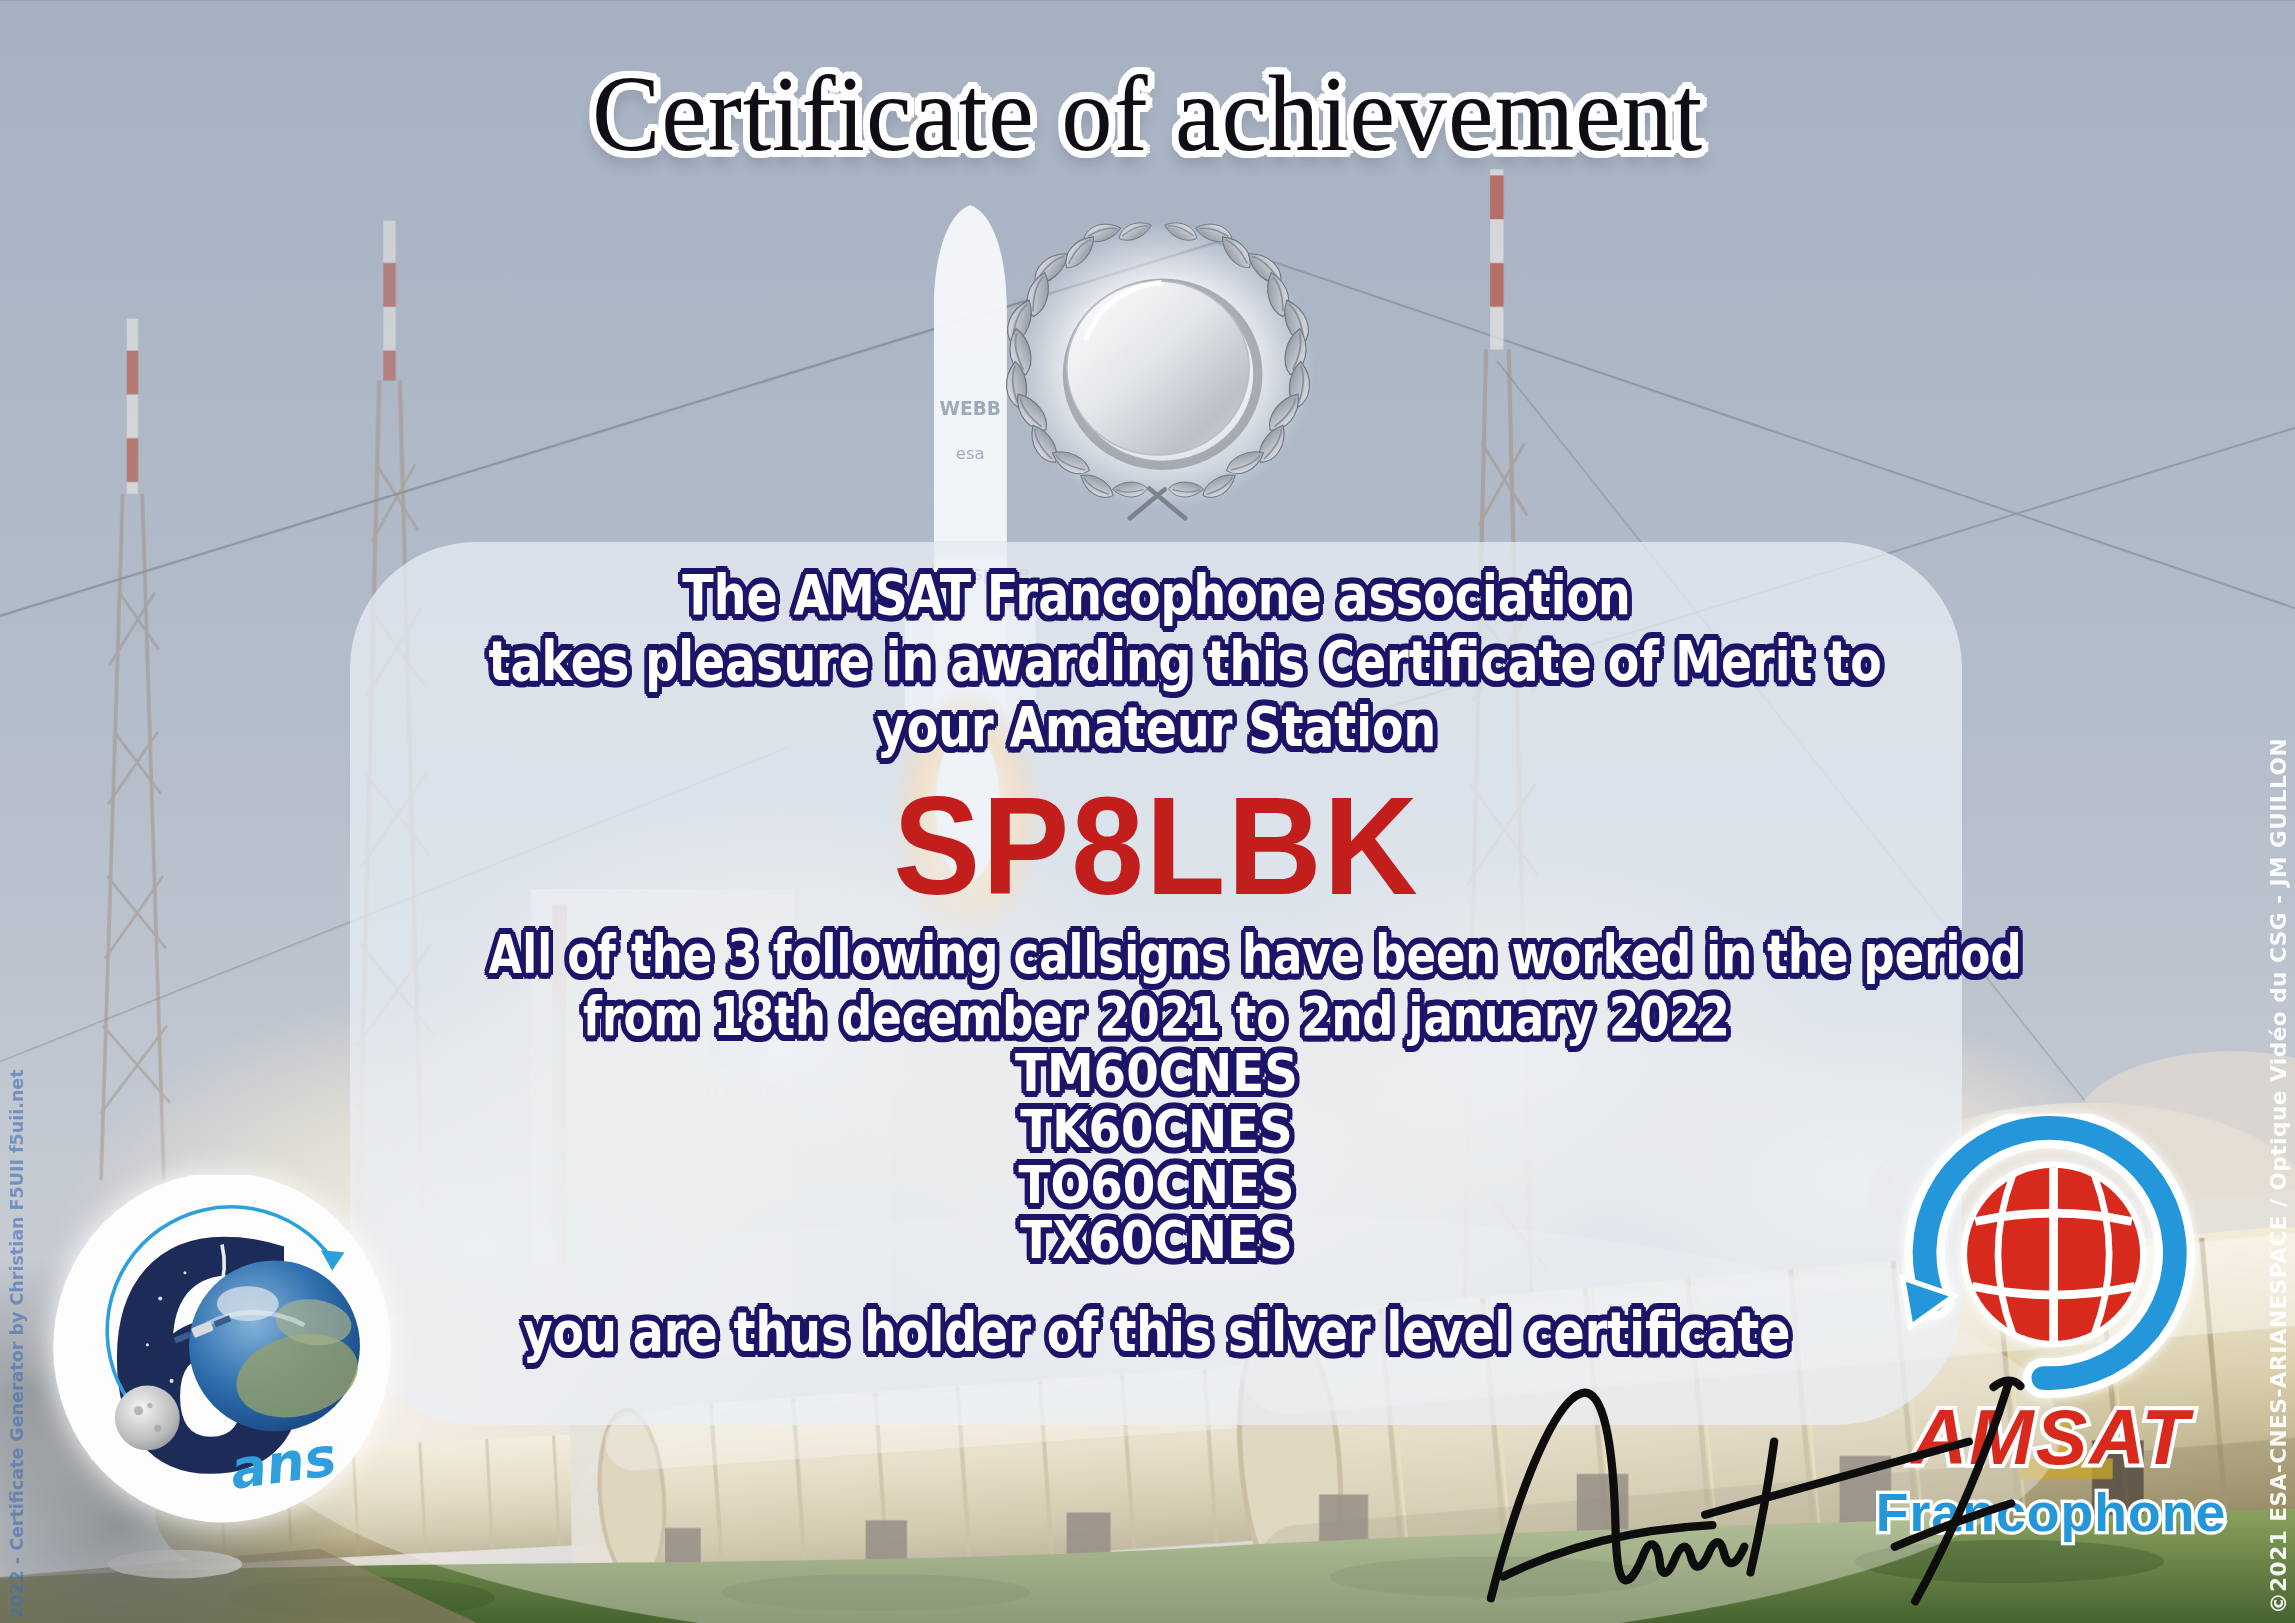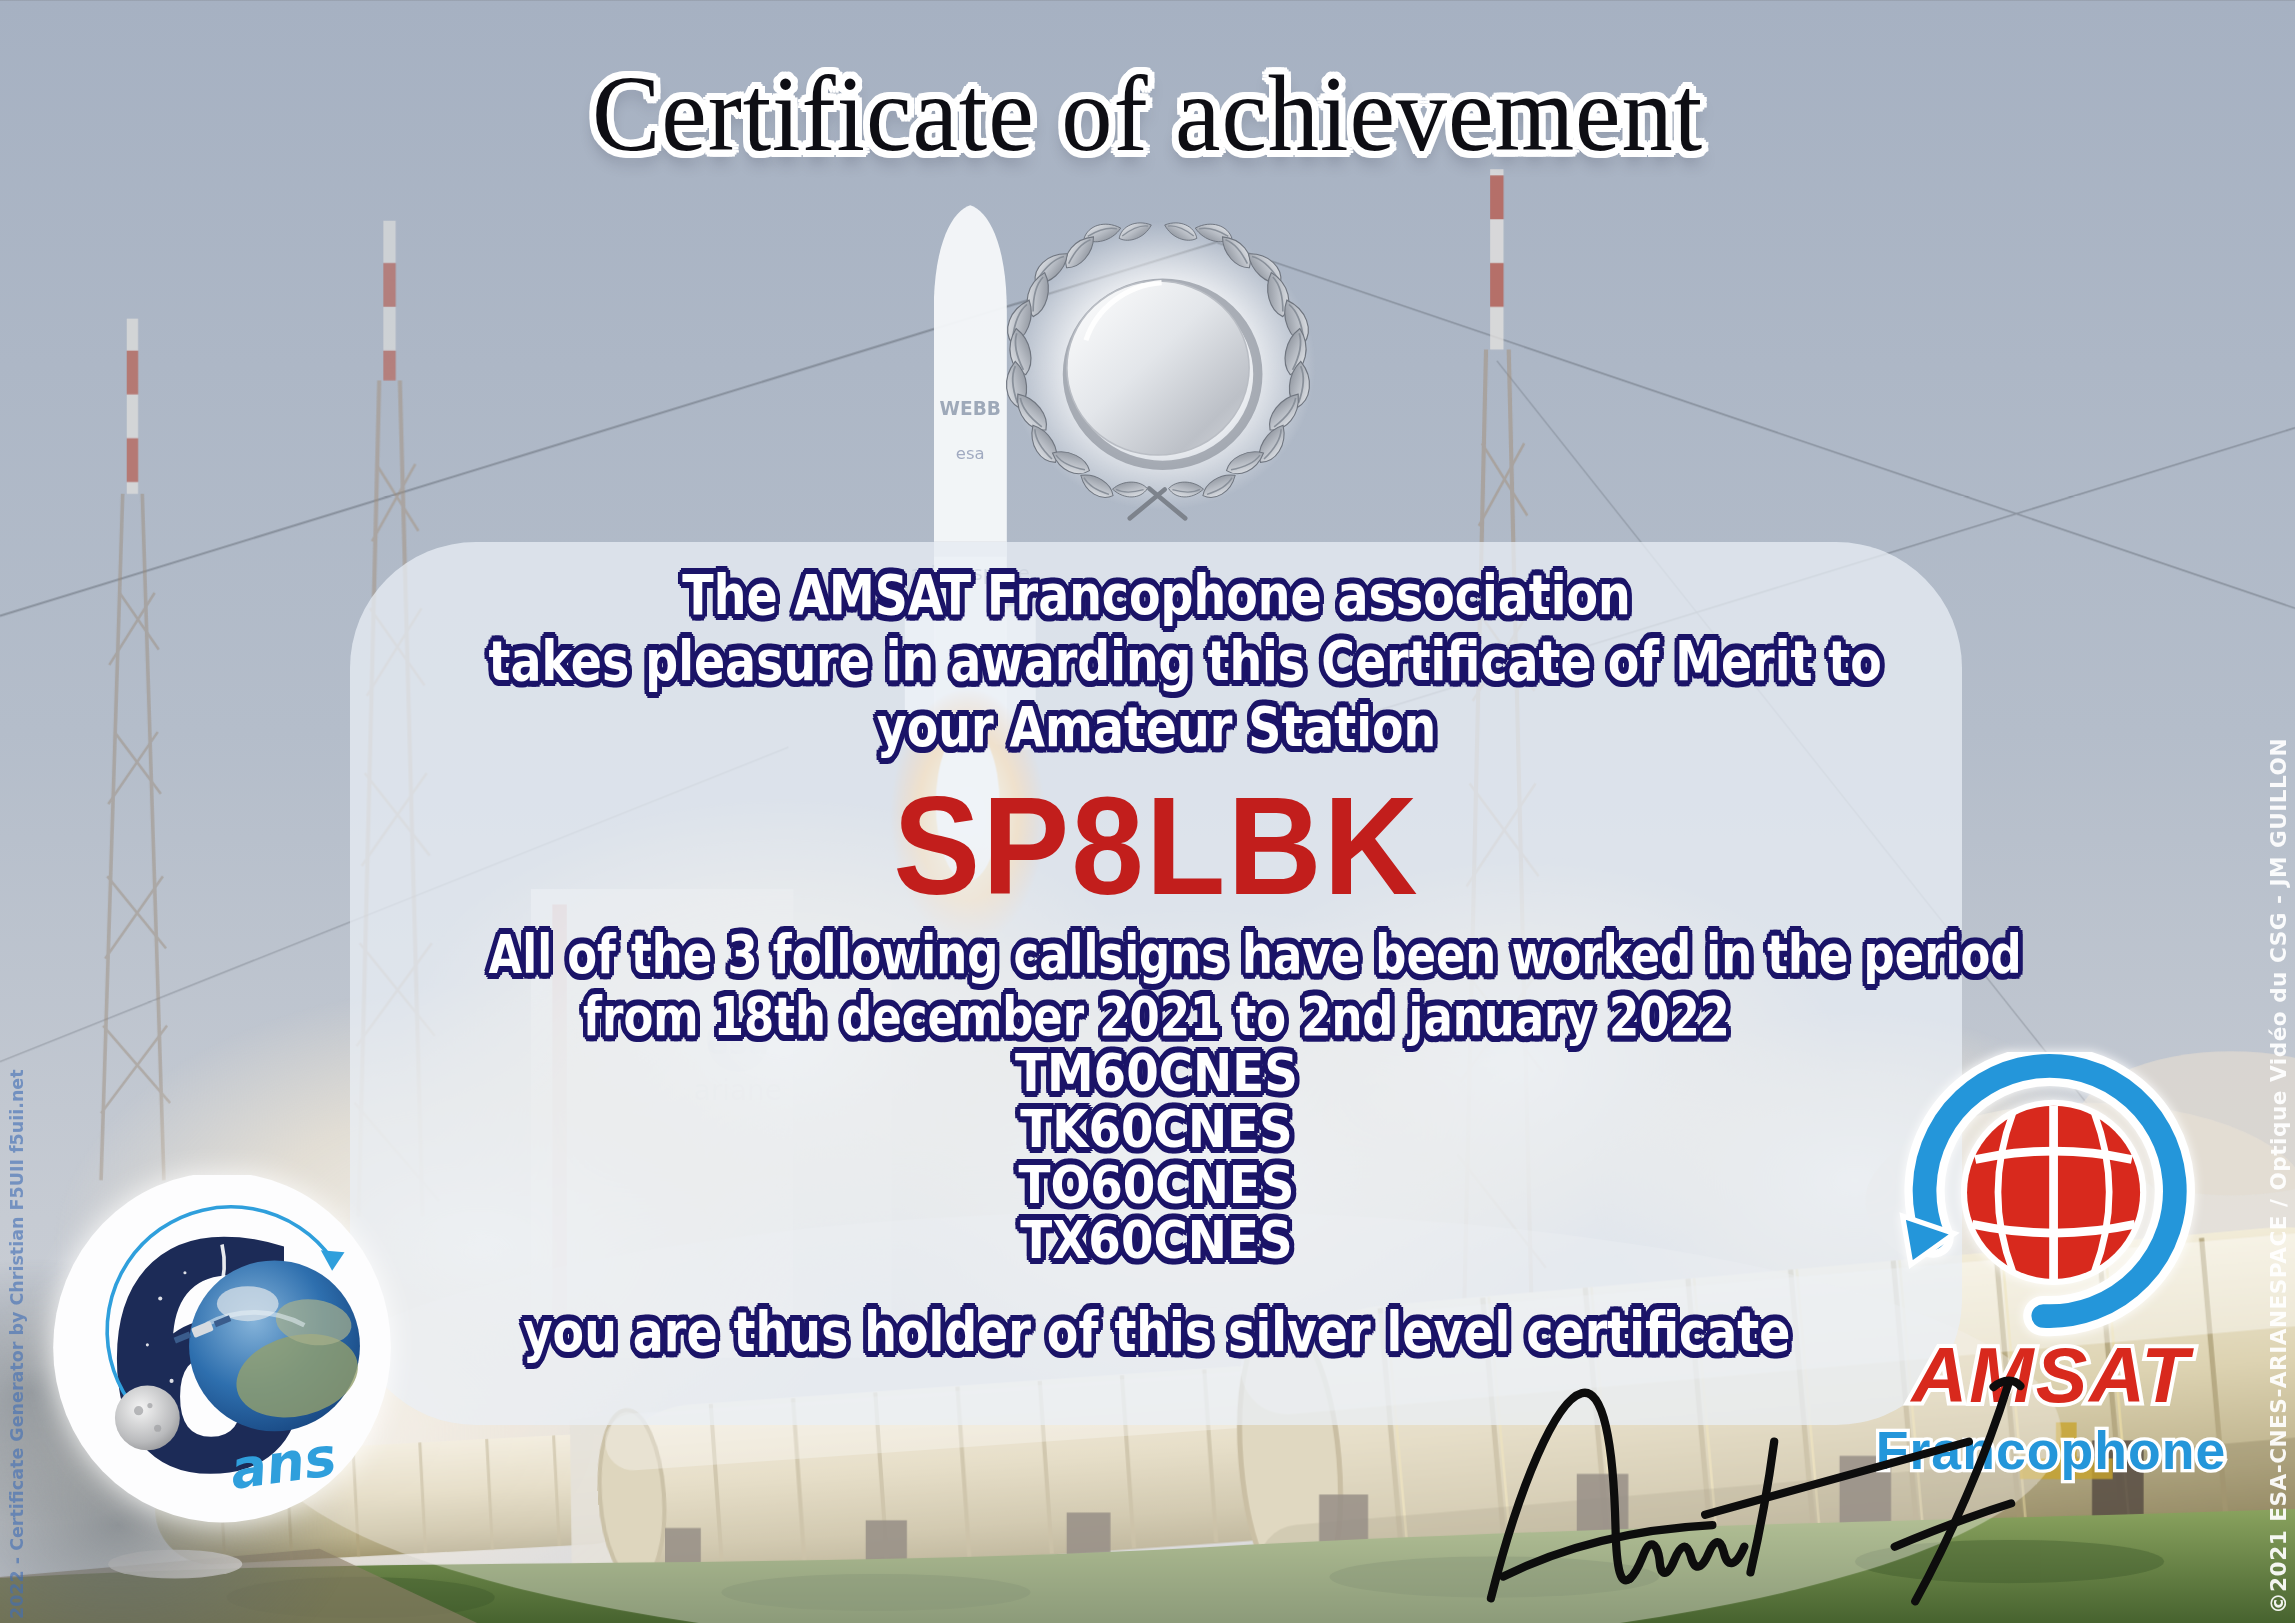--- a/index.html
+++ b/index.html
@@ -352,21 +352,21 @@
         <circle cx="190" cy="448" r="5"></circle>
     </g>
     <g transform="translate(292,300) rotate(-22)">
       <rect x="-20" y="-10" width="40" height="20" rx="4" fill="#d7dbe0"></rect>
       <rect x="-58" y="-6" width="32" height="12" fill="#3a5c8c"></rect>
       <rect x="26" y="-6" width="32" height="12" fill="#3a5c8c"></rect>
     </g>
     <text x="352" y="610" font-family="DejaVu Sans,sans-serif" font-size="104" font-weight="bold" font-style="italic" fill="#2f9fdc" transform="rotate(-8 352 610)">ans</text>
   </svg>
 
-  <div class="abs" style="left:1845px;top:1052px;width:412px;height:443px;">
+  <div class="abs" style="left:1845px;top:1114px;width:412px;height:443px;">
     <svg style="position:absolute;left:0;top:0;filter:drop-shadow(0 0 5.2px rgba(255,255,255,.95));" width="412" height="289" viewBox="0 0 800 560">
       <path d="M385,512 A 243 243 0 1 0 172,360" fill="none" stroke="#ffffff" stroke-width="78" stroke-linecap="round"></path>
       <circle cx="405" cy="272" r="180" fill="#ffffff"></circle>
       <circle cx="405" cy="272" r="168" fill="#d8291d"></circle>
       <g stroke="#ffffff" fill="none">
         <path d="M253,208 Q405,176 557,208" stroke-width="17"></path>
         <path d="M247,334 Q405,368 563,334" stroke-width="17"></path>
         <path d="M405,104 L405,440" stroke-width="17"></path>
         <path d="M326,118 Q268,272 326,426" stroke-width="13"></path>
         <path d="M484,118 Q542,272 484,426" stroke-width="13"></path>

